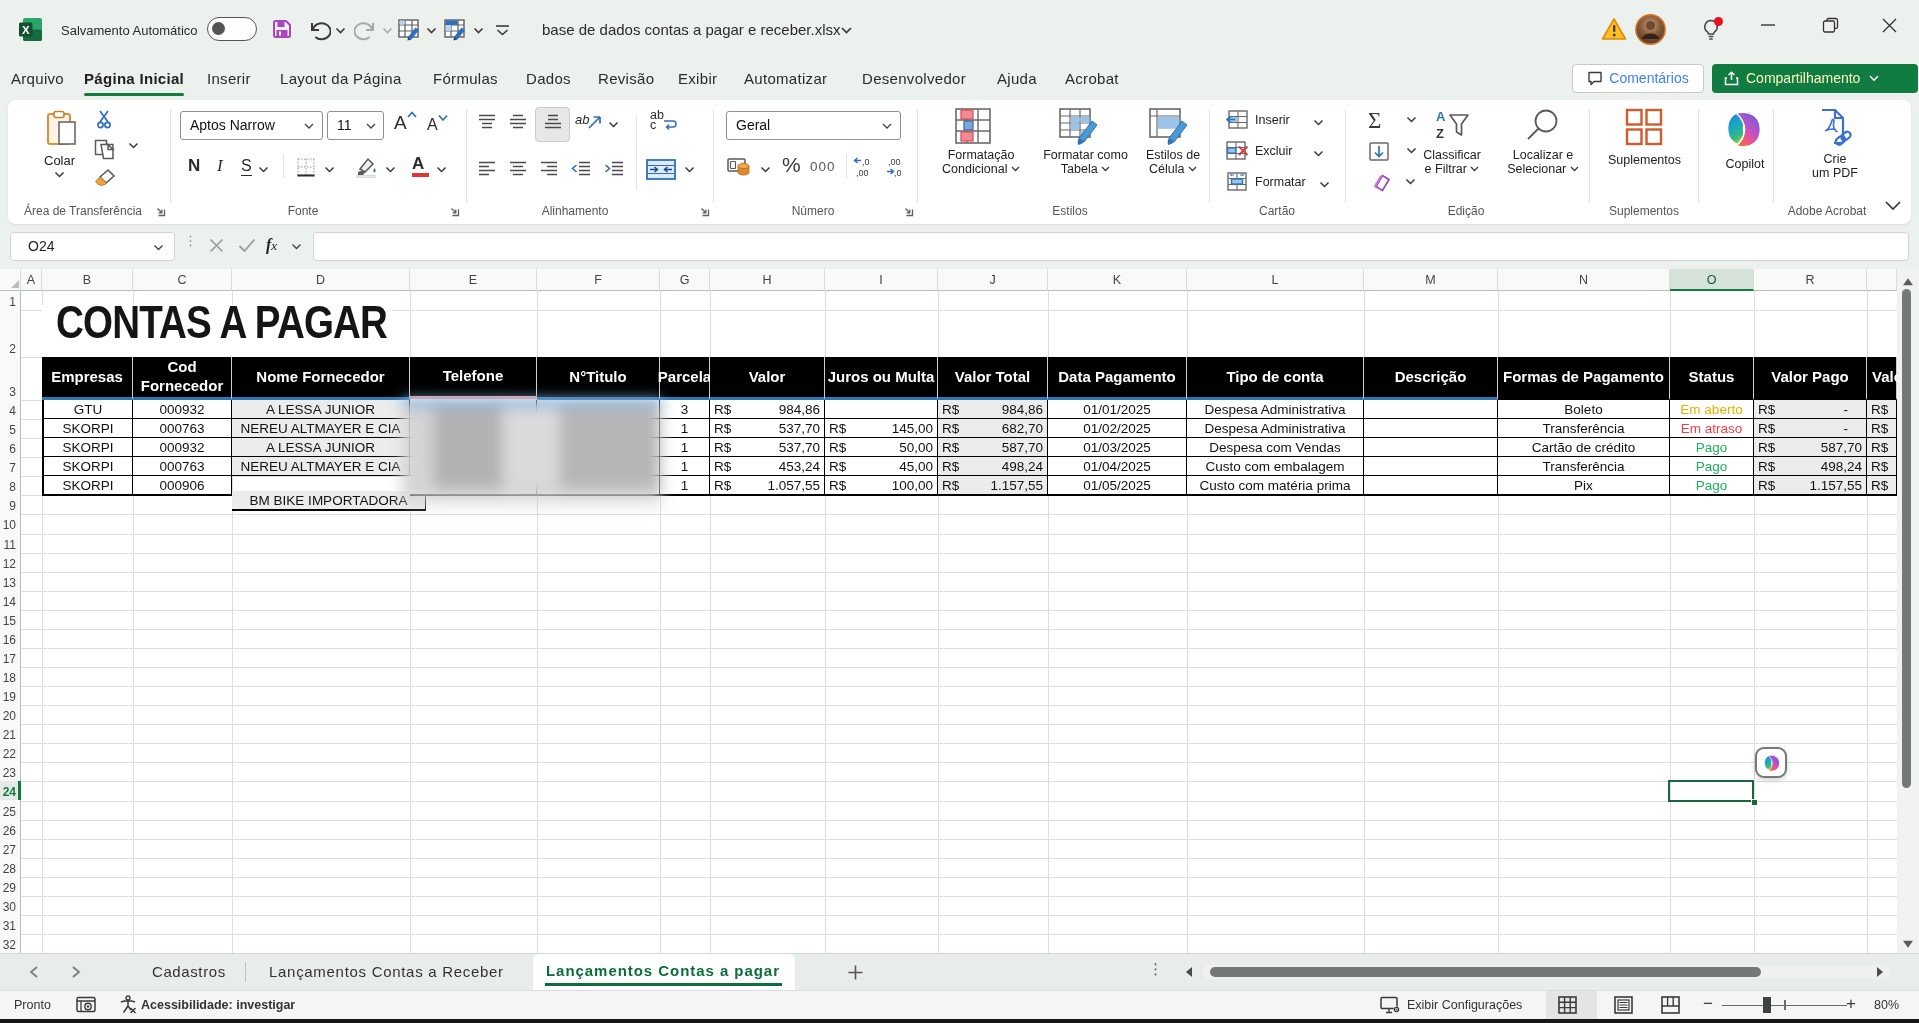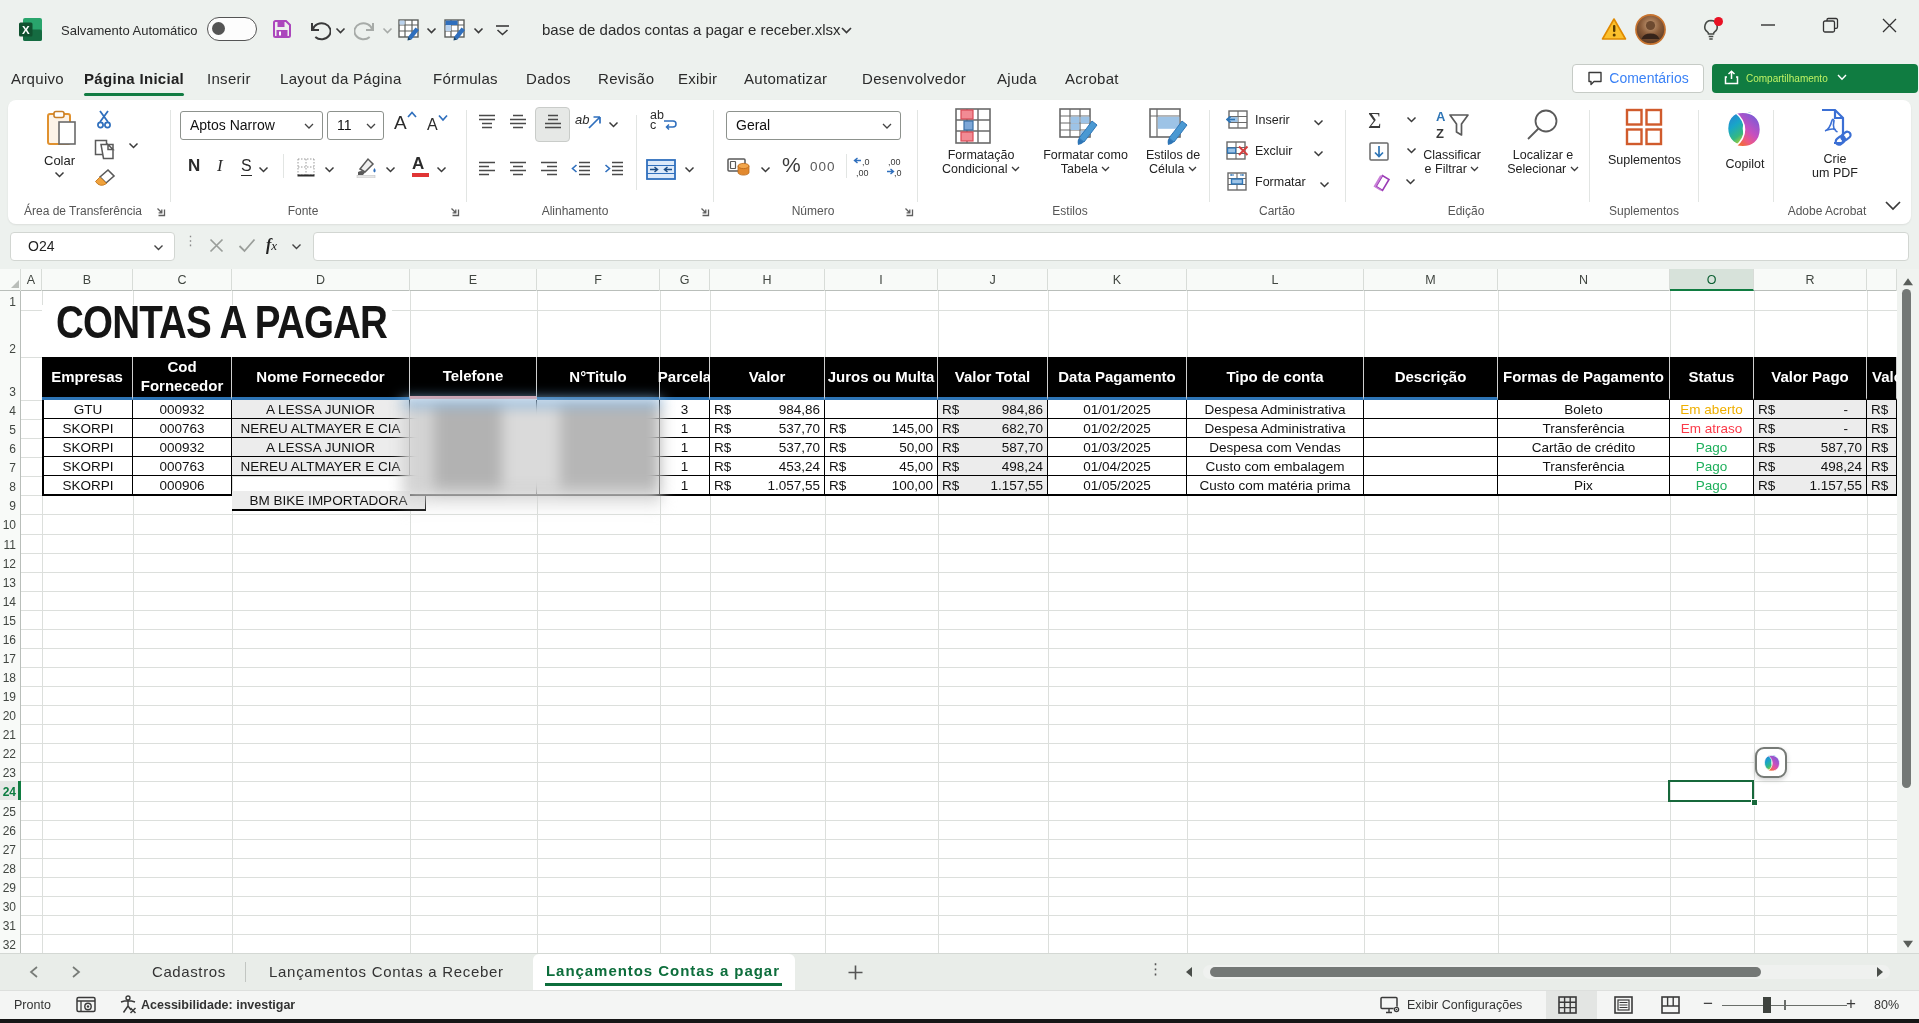--- a/index.html
+++ b/index.html
@@ -18,21 +18,21 @@
 #search .mag { position:absolute; left:22px; top:10px; }
 #search .ph { position:absolute; left:51px; top:10px; font-size:15px; color:#5c615c; }
 
 .winbtn { position:absolute; top:20px; font-size:17px; color:#333; }
 
 #menubar { position:absolute; left:0; top:60px; width:1919px; height:40px; }
 .menu-item { position:absolute; top:10px; font-size:15px; letter-spacing:0.3px; color:#2b2b2b; white-space:nowrap; }
 #mi-active { font-weight:bold; color:#212121; }
 #mi-underline { position:absolute; height:3px; background:#127c43; border-radius:2px; top:33px; }
 #btn-coment { position:absolute; left:1572px; top:4px; width:132px; height:29px; background:#fff; border:1px solid #c6cbc6; border-radius:4px; font-size:14px; color:#3b82f6; line-height:27px; text-align:center; }
-#btn-share { position:absolute; left:1712px; top:4px; width:206px; height:29px; background:#107c41; border-radius:4px; color:#bef264; font-size:10px; line-height:29px; }
+#btn-share { position:absolute; left:1712px; top:4px; width:206px; height:29px; background:#107c41; border-radius:4px; color:#fef9c3; font-size:14px; line-height:29px; }
 
 #ribbon { position:absolute; left:8px; top:100px; width:1903px; height:124px; background:#fff; border-radius:8px; box-shadow:0 1px 2px rgba(0,0,0,.08); }
 .rsep { position:absolute; top:10px; height:92px; width:1px; background:#e2e5e3; }
 .rlabel { position:absolute; top:104px; font-size:12px; color:#555; text-align:center; white-space:nowrap; }
 .launcher { position:absolute; top:105px; width:12px; height:12px; }
 .rbtn-txt { position:absolute; font-size:12.5px; color:#222; white-space:nowrap; }
 
 .combo { position:absolute; background:#fff; border:1px solid #8d928d; border-radius:3px; font-size:14px; color:#111; }
 
 #namebox { position:absolute; left:10px; top:232px; width:165px; height:29px; background:#fff; border:1px solid #d2d6d2; border-radius:4px; font-size:14px; color:#222; line-height:27px; }

